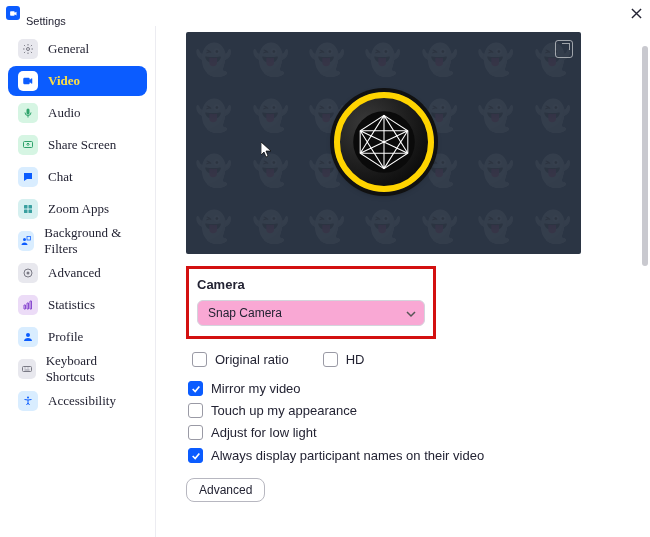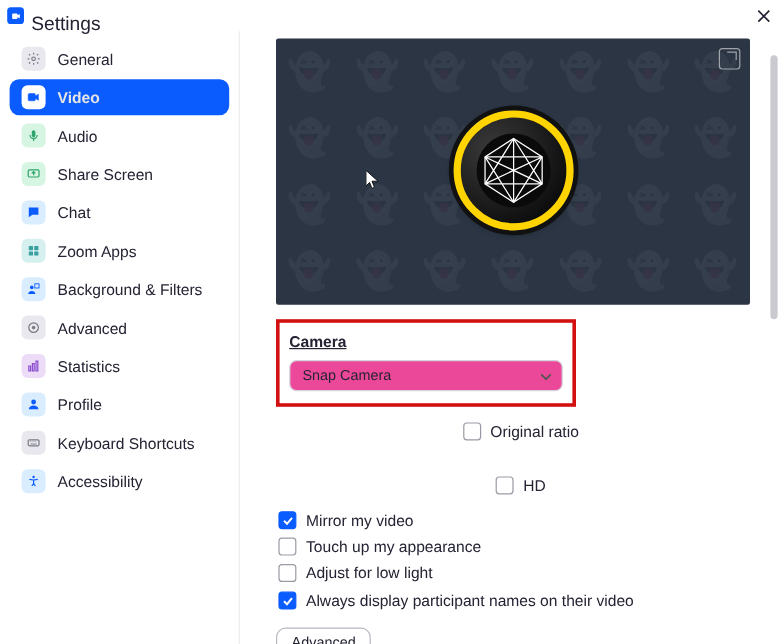--- a/index.html
+++ b/index.html
@@ -21,50 +21,51 @@
     padding: 0 6px;
   }
   .titlebar .appicon {
     width: 14px; height: 14px;
     border-radius: 3px;
     background: #0b5cff;
     display: flex; align-items: center; justify-content: center;
     margin-right: 6px;
   }
   .titlebar .appicon svg { width: 9px; height: 9px; }
-  .titlebar .title { font-size: 16px; color: #232333; margin-top: 16px; }
+  .titlebar .title { font-size: 11px; color: #232333; margin-top: 16px; }
   .titlebar .close {
     margin-left: auto;
     width: 16px; height: 16px;
     display: flex; align-items: center; justify-content: center;
     cursor: default;
   }
   .titlebar .close svg { width: 11px; height: 11px; stroke: #232333; stroke-width: 1.5; }
 
   .body {
     display: flex;
     height: 511px;
   }
   .sidebar {
-    width: 200px;
+    width: 156px;
     border-right: 1px solid #ececf1;
     padding-top: 6px;
+    font-family: Liberation Serif, serif;
   }
   .nav-item {
     display: flex;
     align-items: center;
     height: 30px;
     margin: 2px 8px;
     padding: 0 10px;
     border-radius: 8px;
     cursor: pointer;
   }
   .nav-item.active {
     background: #0b5cff;
-    color: #e5e5e5;
+    color: #fde047;
   }
   .nav-item .icon {
     width: 20px; height: 20px;
     border-radius: 5px;
     margin-right: 10px;
     display: flex; align-items: center; justify-content: center;
     font-size: 11px;
   }
   .nav-item.active .icon { background: #fff !important; }
   .nav-item.active .icon svg * { stroke: #0b5cff; fill: #0b5cff; }
@@ -145,45 +146,44 @@
 
   .section-header {
     font-weight: 700;
     margin: 16px 0 8px 0;
   }
   .highlight-box {
     border: 3px solid #d31010;
     padding: 8px 8px 10px 8px;
     width: 250px;
   }
-  .highlight-box .section-header { margin-top: 0; text-decoration: underline; }
+  .highlight-box .section-header { margin-top: 0; }
   .dropdown {
     position: relative;
     border: 1px solid #d4d4dc;
     border-radius: 6px;
     height: 26px;
     display: flex;
     align-items: center;
     padding: 5px 10px;
     font-size: 12px;
-    background: #ec4899;
+    background: #f9a8d4;
     cursor: pointer;
   }
   .dropdown .chev {
     position: absolute;
     right: 8px;
     top: 9px;
   }
   .row {
     display: flex;
     align-items: center;
-    gap: 16px;
+    gap: 32px;
     margin-top: 6px;
     padding-left: 4px;
-    flex-direction: column;
   }
   .checkline {
     display: flex;
     align-items: center;
     gap: 8px;
     margin: 7px 0;
     padding-left: 2px;
   }
   .checkbox {
     width: 15px; height: 15px;

